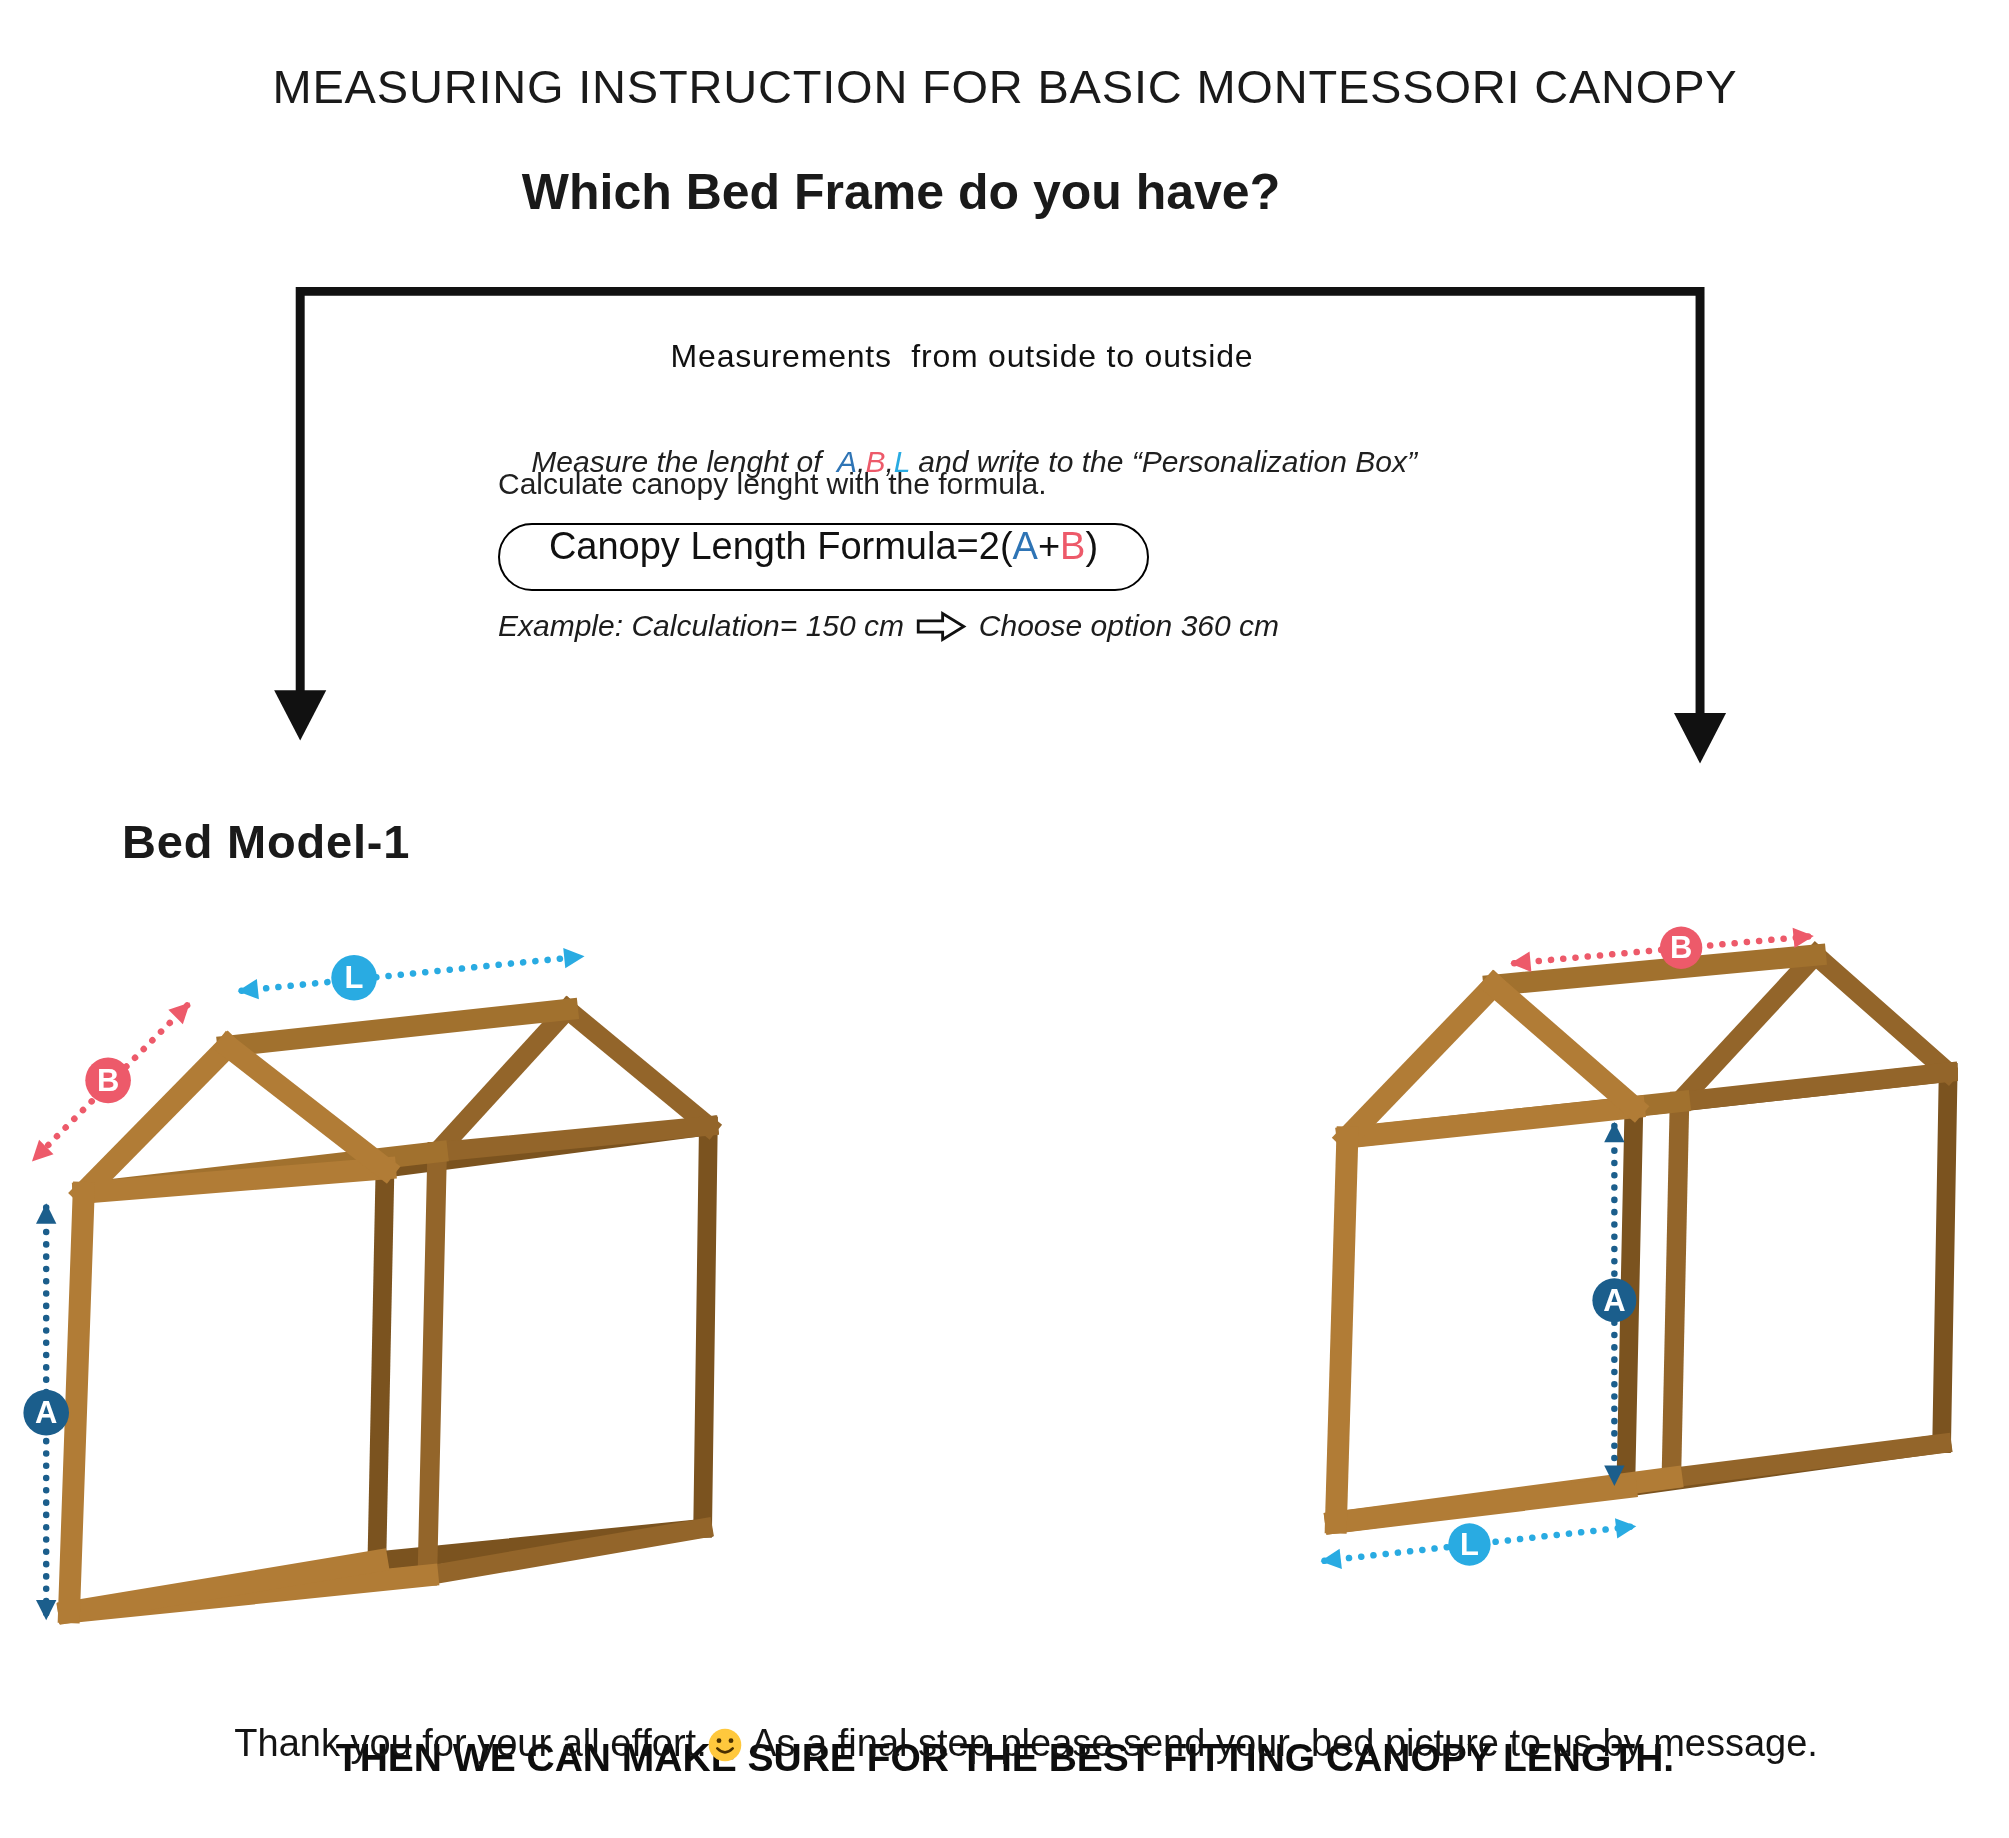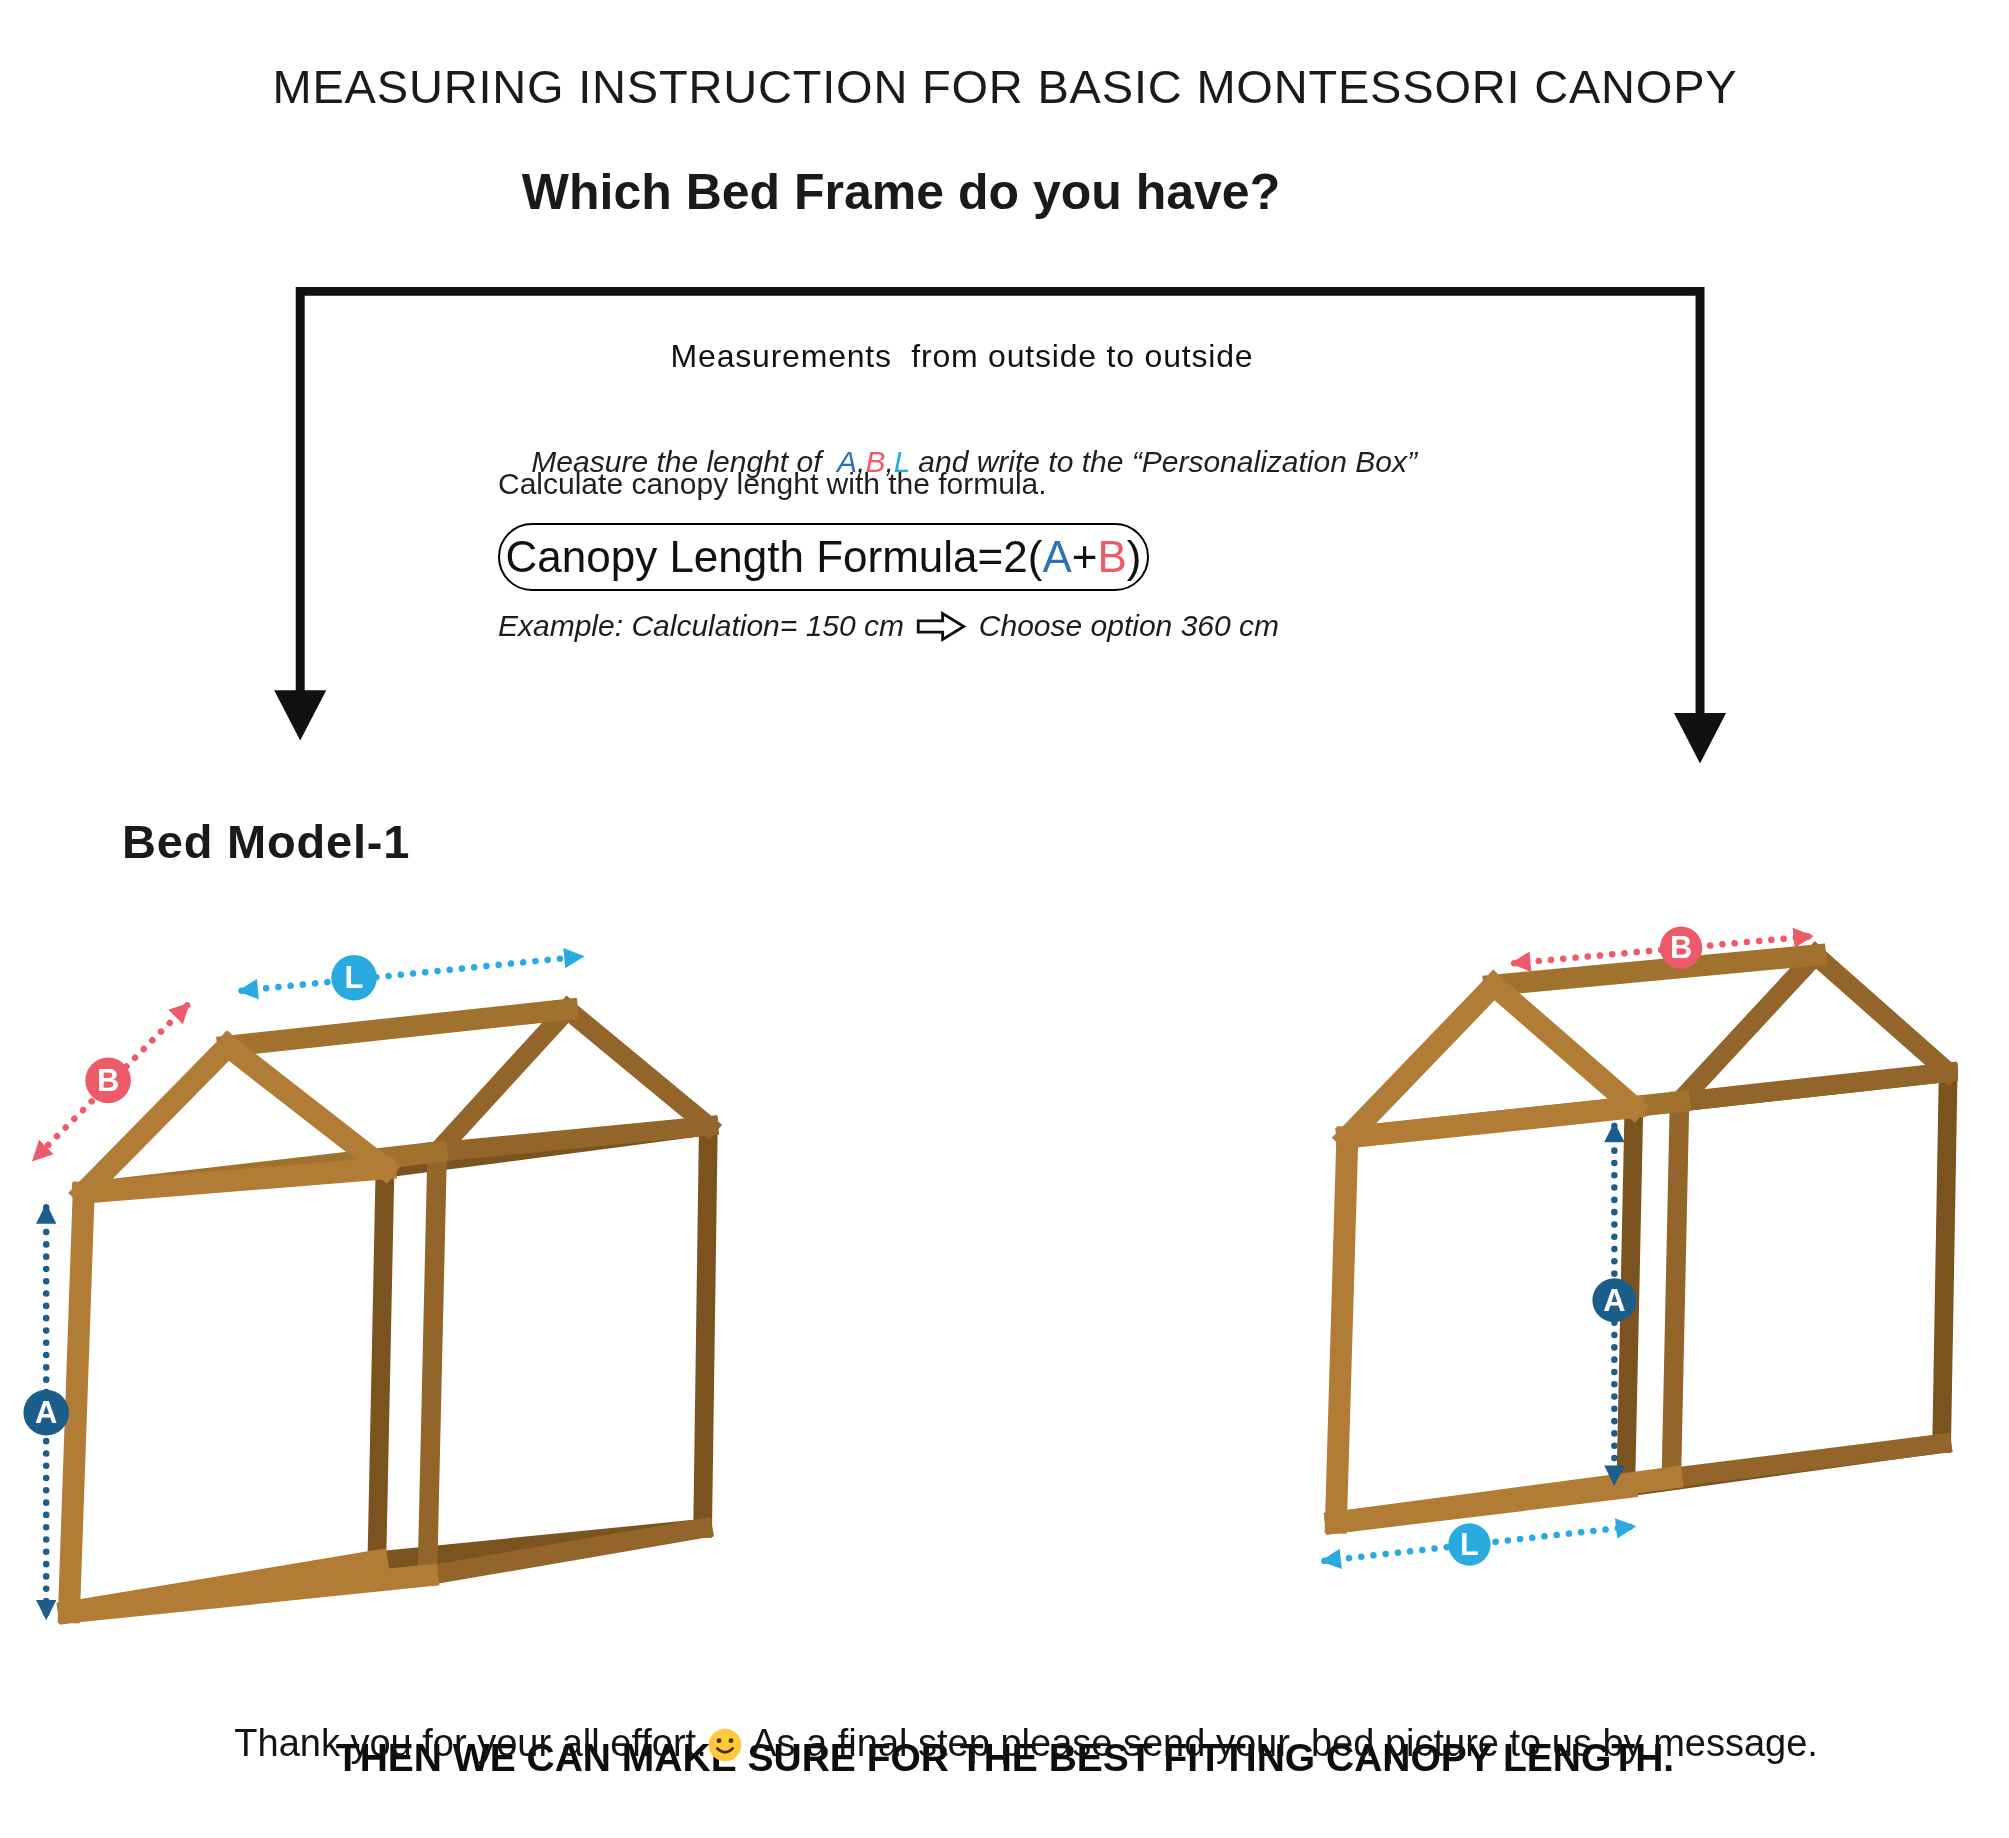--- a/index.html
+++ b/index.html
@@ -41,22 +41,22 @@
     color:#1f1f1f;
   }
   .measure-line{top:411px; width:1140px;font-style:italic;}
   .calc-line{top:467px; width:977px;}
   .cA{color:#2E74B5;}
   .cB{color:#ED5A6A;}
   .cL{color:#29ABE2;}
   .formula-box{
     left:498px; top:523px; width:647px; height:64px;
     border:2.4px solid #000; border-radius:34px;
-    display:flex; align-items:center; justify-content:center;
-    font-size:44px; color:#111;
+    display:flex; align-items:flex-start; justify-content:center;
+    font-size:38px; color:#111;
     background:#fff;
   }
   .example-line{
     left:498px;
     font-size:30px; font-style:italic; color:#1c1c1c;
     display:flex; align-items:center; gap:11.4px;
   }
   .ex1{top:609px;}
   .ex2{top:668px;}
   .model-label{

